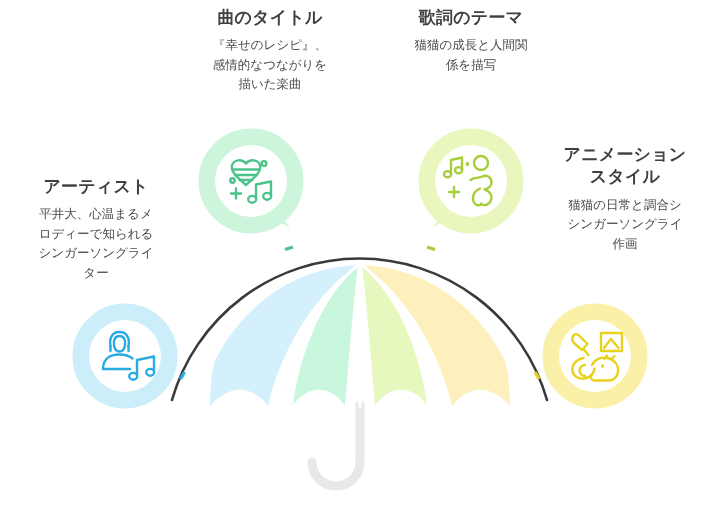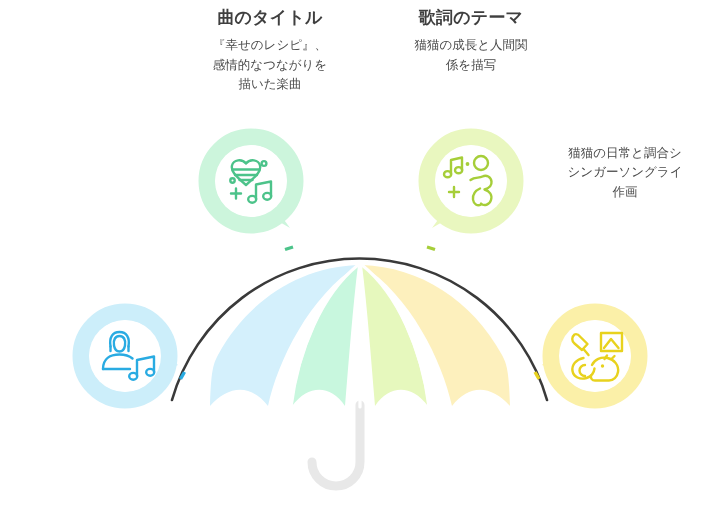--- a/index.html
+++ b/index.html
@@ -241,20 +241,29 @@
 係を描写</div>
   </div>
 
   <div class="node-text" id="text-song">
     <div class="node-title" style="white-space: pre-line;">曲のタイトル</div>
     <div class="node-desc" style="white-space: pre-line;">『幸せのレシピ』、
 感情的なつながりを
 描いた楽曲</div>
   </div>
 
+  <div class="node-text" id="text-artist">
+    <div class="node-title" style="white-space: pre-line;">アーティスト</div>
+    <div class="node-desc" style="white-space: pre-line;">平井大、心温まるメ
+ロディーで知られる
+シンガーソングライ
+ター</div>
+  </div>
 
   <div class="node-text" id="text-anime">
+    <div class="node-title" style="white-space: pre-line;">アニメーション
+スタイル</div>
     <div class="node-desc" style="white-space: pre-line;">猫猫の日常と調合シ
 シンガーソングライ
 作画</div>
   </div>
 
 </div>
 
 </body></html>

